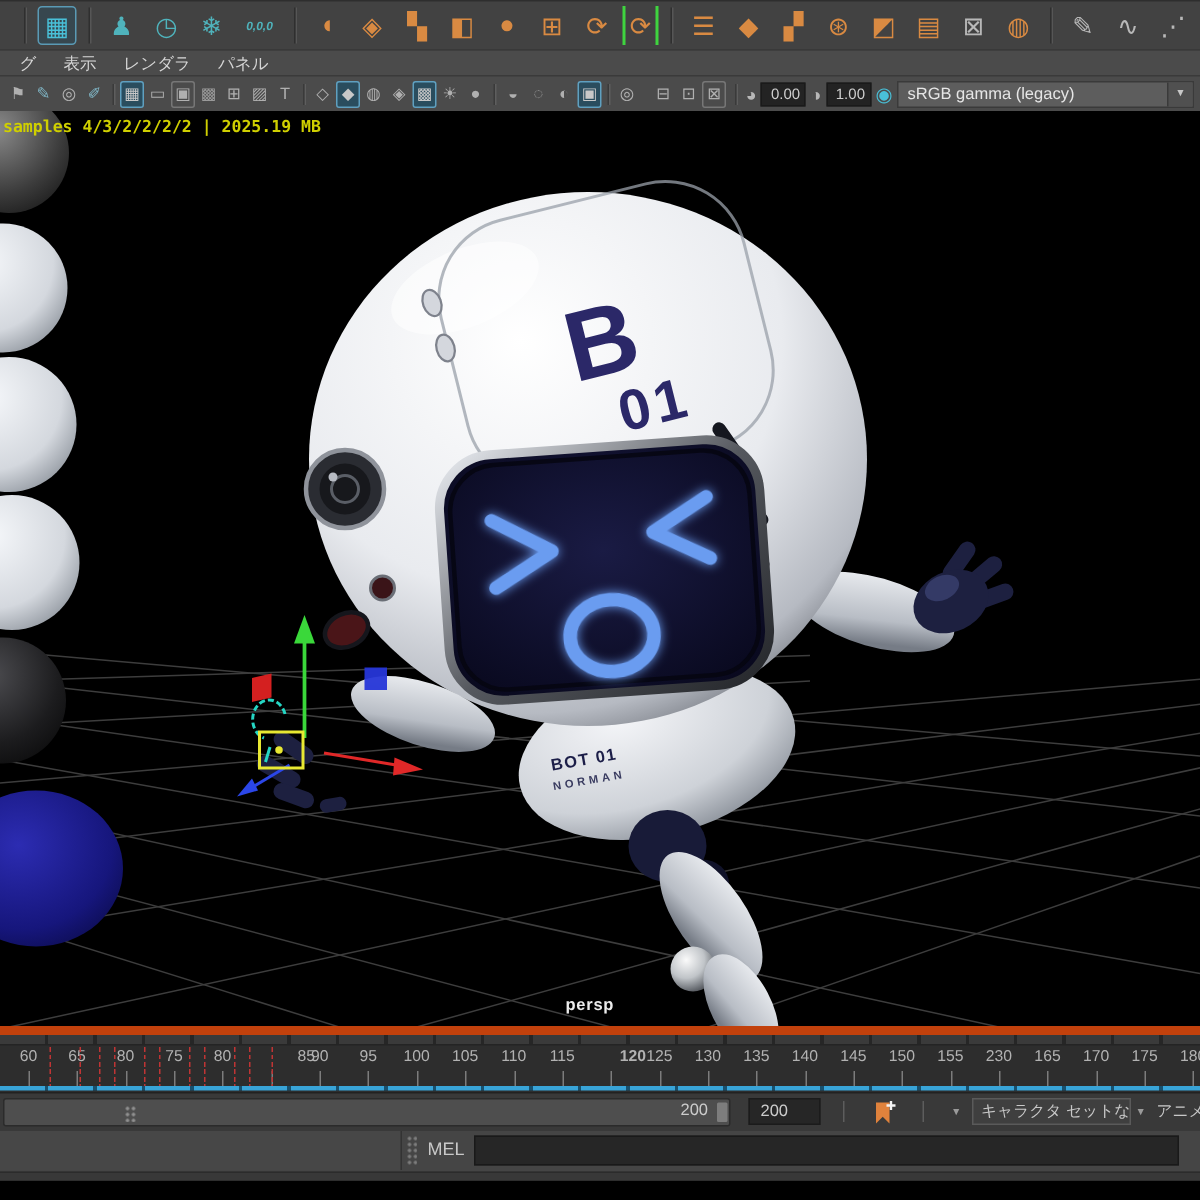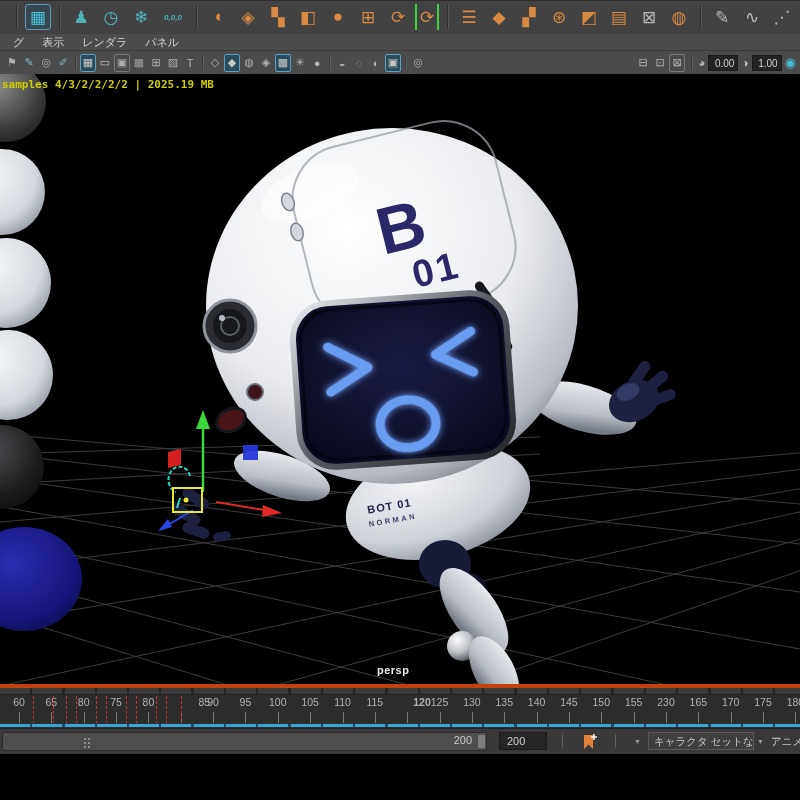--- a/index.html
+++ b/index.html
@@ -31,21 +31,21 @@
   .vt-cs{color:#49c0d8;font-size:13px;}
   .vt-dd{display:flex;align-items:center;height:18px;background:#5d5d5d;border:1px solid #3a3a3a;width:198px;cursor:pointer;}
   .vt-dd-label{flex:1;font-size:11px;color:#e6e6e6;padding-left:6px;white-space:nowrap;overflow:hidden;}
   .vt-dd-btn{width:17px;height:100%;background:#505050;border-left:1px solid #3a3a3a;display:flex;align-items:center;justify-content:center;color:#c8c8c8;font-size:7px;}
   
   .viewport{position:relative;height:610px;background:#000;overflow:hidden;}
   .viewport svg{position:absolute;left:0;top:0;}
   .hud{position:absolute;left:2px;top:4px;font-family:"DejaVu Sans Mono",monospace;font-weight:bold;font-size:11px;color:#cfcf00;}
   .persp{position:absolute;left:377px;top:590px;font-size:11px;font-weight:bold;color:#ececec;letter-spacing:.5px;}
   
-  .timeline{position:relative;height:44px;background:#2d2d2d;border-top:4px solid #c2410c;overflow:hidden;}
+  .timeline{position:relative;height:44px;background:#2d2d2d;border-top:6px solid #c2410c;overflow:hidden;}
   .tl-strip{position:absolute;top:0;left:0;right:0;height:7px;background:repeating-linear-gradient(90deg,#3a3a3a 0 30px,#262626 30px 32.3px);border-bottom:1px solid #242424;}
   .tl-num{position:absolute;top:8px;transform:translateX(-50%);font-size:10.5px;color:#b2b2b2;}
   .tl-tick{position:absolute;top:24px;height:11px;width:1px;background:#909090;opacity:.8;}
   .tl-red{position:absolute;top:8px;height:27px;width:1px;background:repeating-linear-gradient(#c03434 0 3px,transparent 3px 5px);}
   .tl-cache{position:absolute;bottom:1px;left:0;right:0;height:3px;background:repeating-linear-gradient(90deg,#38a4d8 0 30px,#17506e 30px 32.3px);}
   
   .rangerow{position:relative;height:26px;background:#393939;border-top:1px solid #222;}
   .range-slider{position:absolute;left:2px;top:3px;width:485px;height:19px;background:#4e4e4e;border:1px solid #2b2b2b;border-radius:2px;}
   .rs-grip{position:absolute;left:80px;top:4px;width:8px;height:11px;background-image:radial-gradient(#909090 1px,transparent 1.2px);background-size:4px 4px;}
   .rs-end-label{position:absolute;right:14px;top:1px;font-size:11px;color:#cccccc;}
@@ -144,20 +144,24 @@
           <div class="vicon" style="color: rgb(176, 176, 176);">⊟</div>
           <div class="vicon" style="color: rgb(176, 176, 176);">⊡</div>
           <div class="vicon boxed" style="color: rgb(176, 176, 176);">⊠</div>
         </div>
       <div class="vsep2"></div>
       <span class="vt-ico">◕</span>
       <div class="vt-field">0.00</div>
       <span class="vt-ico">◑</span>
       <div class="vt-field">1.00</div>
       <span class="vt-cs">◉</span>
+      <div class="vt-dd">
+        <span class="vt-dd-label">sRGB gamma (legacy)</span>
+        <span class="vt-dd-btn">▼</span>
+      </div>
     </div>
   </div>
 
   <div class="viewport">
     <svg width="800" height="610" viewBox="0 0 800 610">
       <defs>
         <radialGradient id="headG" cx="0.38" cy="0.28" r="0.85">
           <stop offset="0" stop-color="#ffffff"></stop>
             <stop offset="0.55" stop-color="#e9ebef"></stop>
           <stop offset="0.82" stop-color="#b6bac2"></stop>
@@ -416,14 +420,21 @@
         <path d="M14 2 v6 M11 5 h6" stroke="#f4f4f4" stroke-width="1.6"></path>
       </svg>
     </div>
     <div class="rsep" style="left:615px"></div>
     <span class="mini-arrow" style="left:634px">▼</span>
     <div class="charset">キャラクタ セットなし</div>
     <span class="mini-arrow" style="left:757px">▼</span>
     <div class="animlayer">アニメー</div>
   </div>
 
+  <div class="cmdrow">
+    <div class="cmd-left"></div>
+    <div class="cmd-grip"></div>
+    <span class="mel-label">MEL</span>
+    <input class="mel-input" value="" style="">
+    <div class="bottom-strip"></div>
+  </div>
 
 </div>
 
 </body></html>

